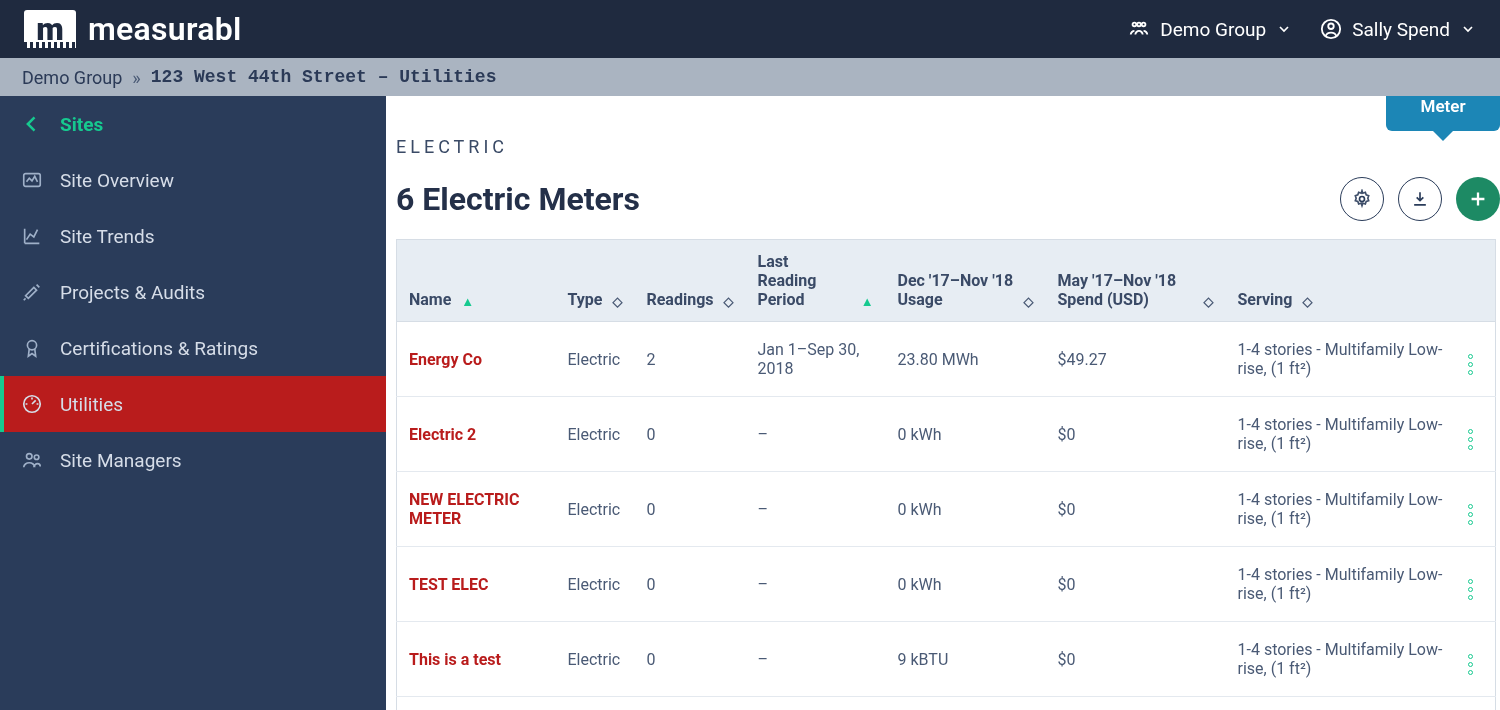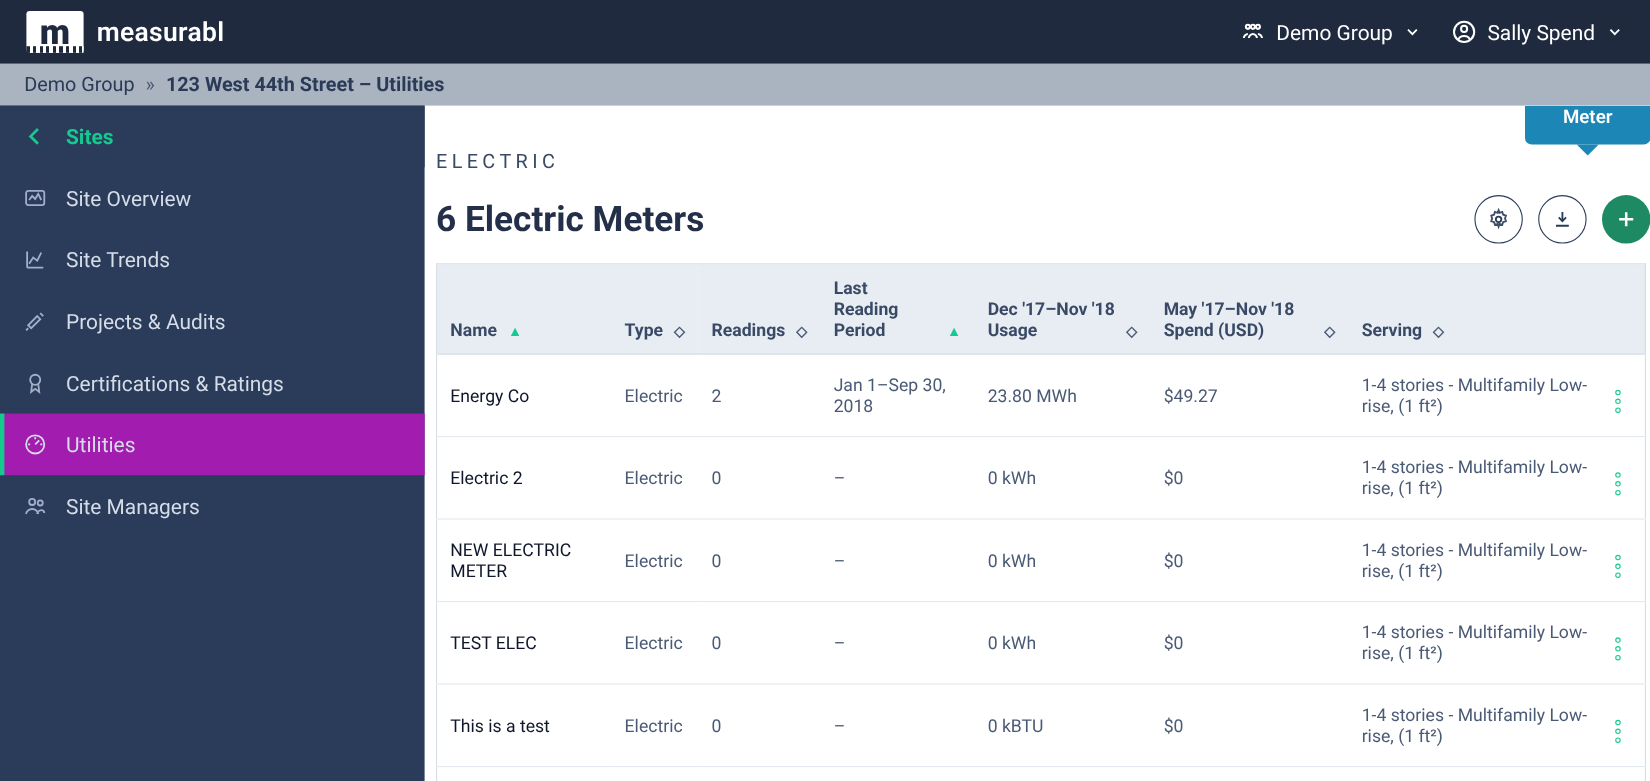--- a/index.html
+++ b/index.html
@@ -25,55 +25,55 @@
     color: #1f2a3f;
     width: 52px; height: 38px;
     display: flex; align-items: center; justify-content: center;
     font-weight: 900; font-size: 32px; border-radius: 3px;
     position: relative;
   }
   .logo-mark::after{
     content:""; position:absolute; bottom:0; left:0; width:100%; height:6px;
     background: repeating-linear-gradient(90deg,#1f2a3f 0 3px,#fff 3px 6px);
   }
-  .brand { font-size: 24px; font-weight: 600; letter-spacing: .3px; text-align: right; }
+  .brand { font-size: 32px; font-weight: 600; letter-spacing: .3px; text-align: right; }
   .topbar-spacer { flex: 1; }
   .topbar-right { display: flex; align-items: center; gap: 28px; }
   .top-pill { display: inline-flex; align-items: center; gap: 10px; cursor: pointer; font-size: 19px; }
   .top-pill svg { flex: none; }
   .breadcrumb {
     background: #aab4c1;
     color: #2b3a57;
     height: 38px;
     display: flex; align-items: center;
     padding: 0 22px;
     font-size: 18px;
   }
   .breadcrumb .sep { margin: 0 10px; color: #4a5a75; }
-  .breadcrumb .current { font-weight: 700; }
+  .breadcrumb .current { font-weight: 700; font-family: Liberation Mono, monospace; }
   .layout { display: flex; height: calc(710px - 58px - 38px); }
   .sidebar {
     width: 386px;
     background: #2a3c5a;
     color: #d6dde8;
     display: flex; flex-direction: column;
   }
   .side-row {
     display: flex; align-items: center; gap: 16px;
     padding: 16px 20px;
     font-size: 19px;
     cursor: pointer;
   }
   .side-row.back {
     background: #2a3c5a;
     color: #16c98f;
     font-weight: 700;
   }
   .side-row.active {
-    background: #a21caf;
+    background: #b91c1c;
     border-left: 4px solid #16c98f;
     padding-left: 16px;
   }
   .side-icon {
     width: 24px; height: 24px; display: inline-flex; align-items: center; justify-content: center;
   }
   .main {
     flex: 1;
     background: #ffffff;
     padding: 40px 0 0 10px;
@@ -132,21 +132,21 @@
     vertical-align: bottom;
     margin-top: 34px;
   }
   table.meters tbody td {
     padding: 18px 12px;
     border-top: 1px solid #e4e9ef;
     font-size: 16px;
     color: #4a5a75;
     vertical-align: middle;
   }
-  table.meters tbody td.name { font-weight: 400; color: #0f172a; }
+  table.meters tbody td.name { font-weight: 700; color: #b91c1c; }
   .sort { color: #4a5a75; margin-left: 4px; font-size: 13px; }
   .sort.active { color: #16c98f; }
   .kebab {
     display: inline-flex; flex-direction: column; gap: 3px; align-items: center; cursor:pointer;
   }
   .kebab span { width: 5px; height: 5px; border-radius: 50%; border: 1.5px solid #16c98f; }
   th .thwrap { display:flex; align-items:flex-end; gap:6px; }
 </style>
 </head>
 <body>
@@ -393,21 +393,21 @@
                 <span></span>
                 <span></span>
                 <span></span>
               </span></td>
           </tr>
           <tr>
             <td class="name">This is a test</td>
             <td>Electric</td>
             <td>0</td>
             <td>–</td>
-            <td>0 kBTU</td>
+            <td>9 kBTU</td>
             <td>$0</td>
             <td>1-4 stories - Multifamily Low-rise, (1 ft²)</td>
             <td><span class="kebab">
                 <span></span>
                 <span></span>
                 <span></span>
               </span></td>
           </tr>
           <tr>
             <td class="name">This is the Electric Meter</td>

